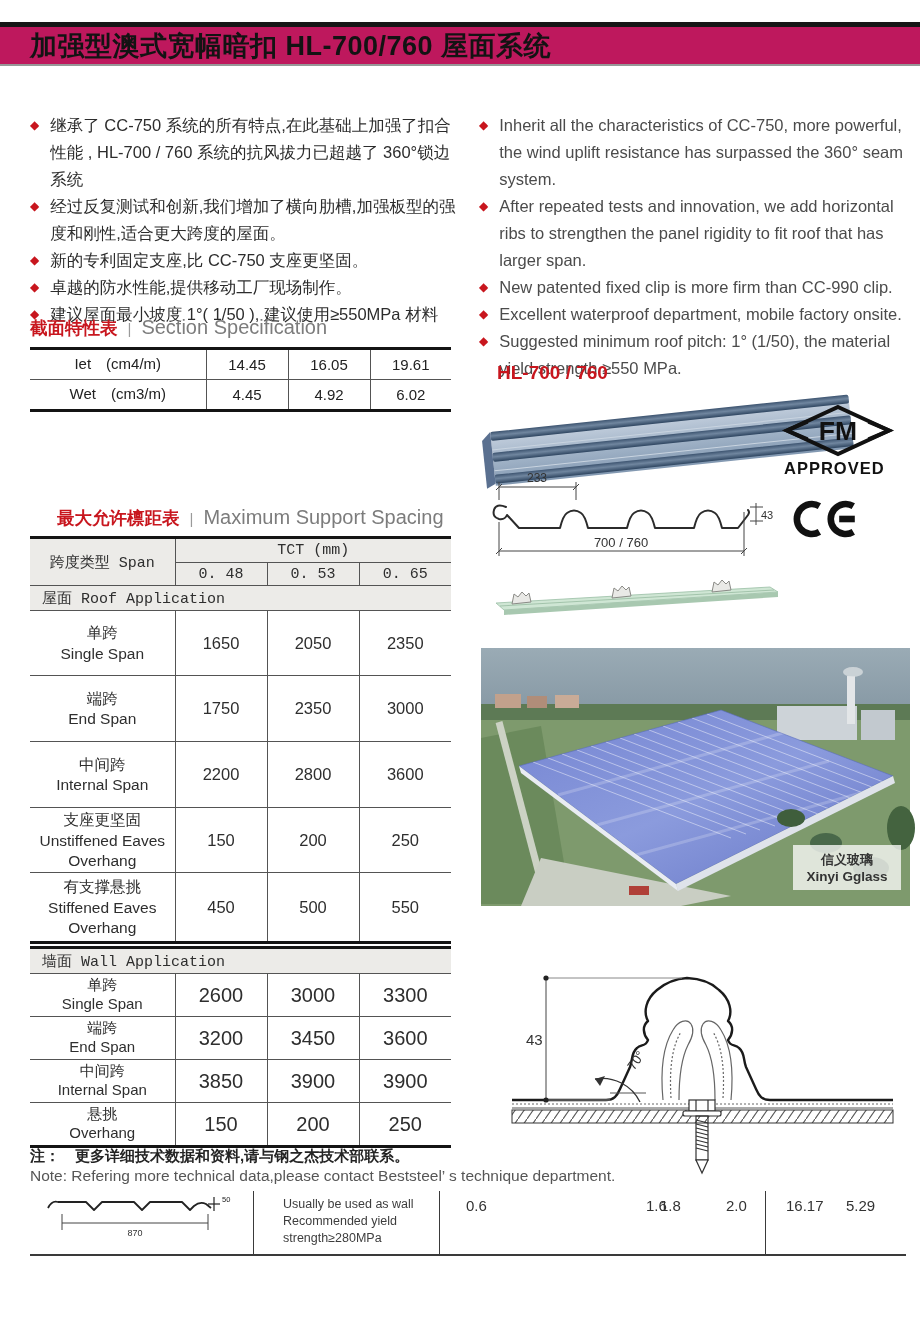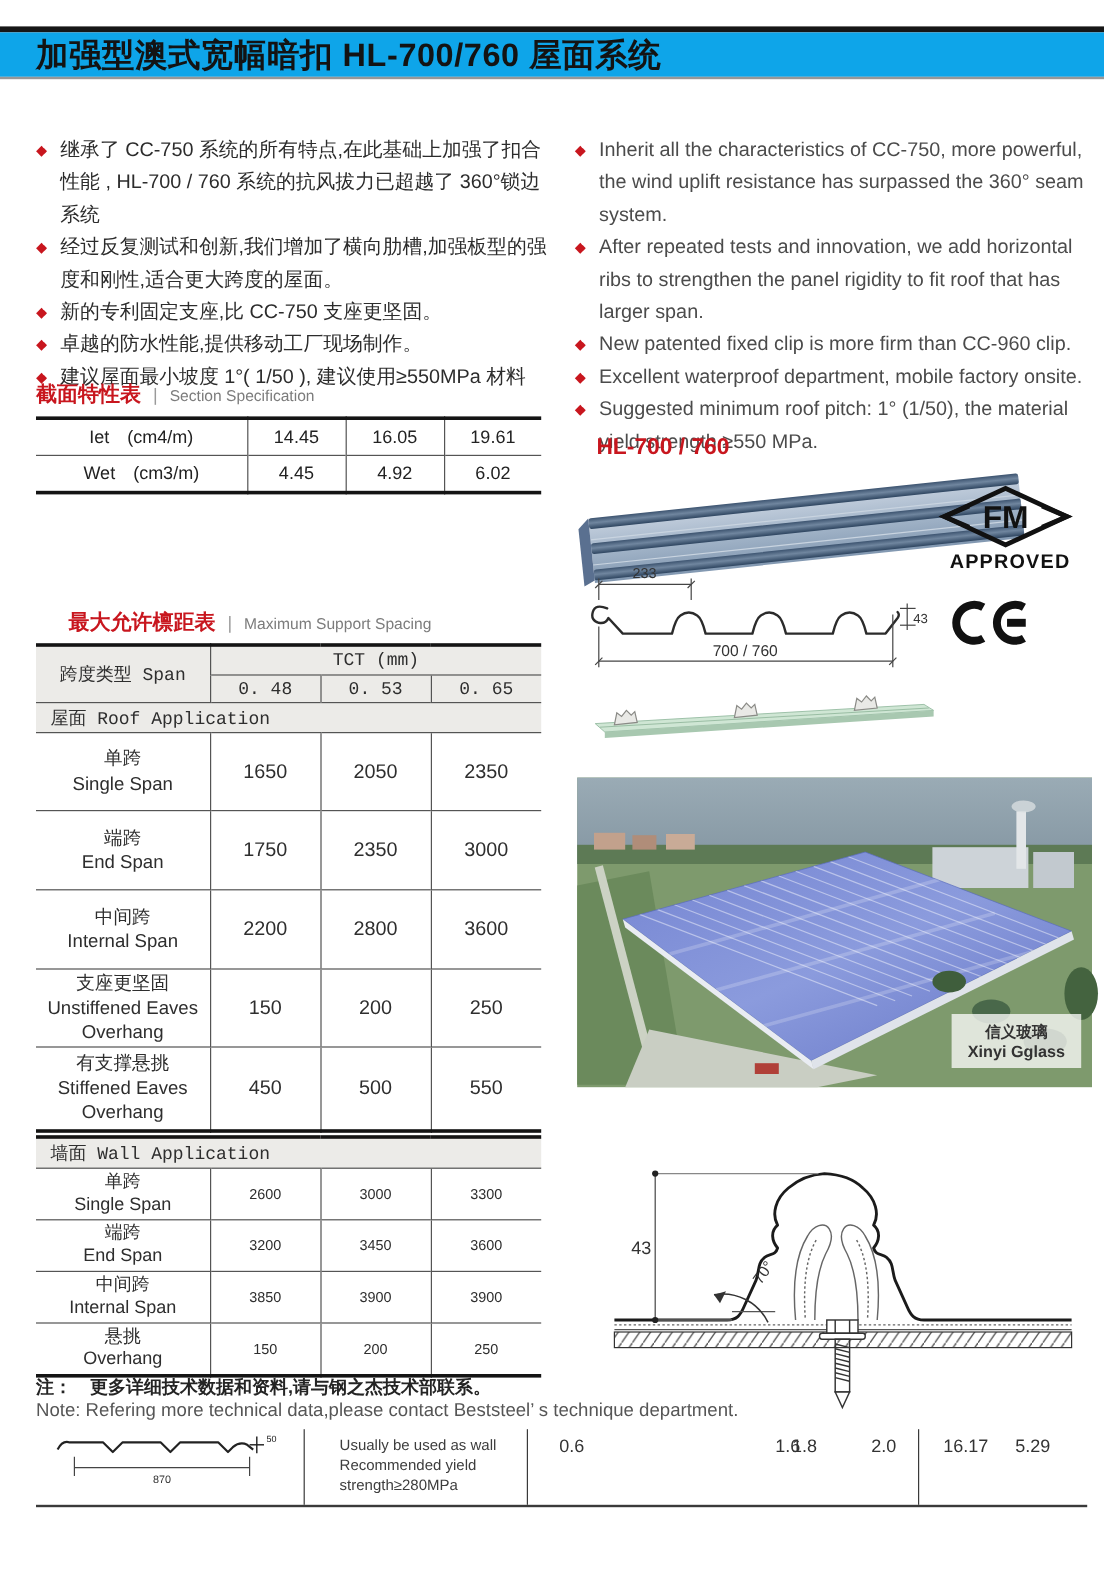--- a/index.html
+++ b/index.html
@@ -4,37 +4,37 @@
 <style>
   html,body { margin:0; padding:0; background:#fff; }
   #page {
     position:relative; width:920px; height:1324px; background:#ffffff;
     font-family:"Liberation Sans","DejaVu Sans",sans-serif; color:#222; overflow:hidden;
   }
   .mono { font-family:"Liberation Mono","DejaVu Sans Mono",monospace; }
 
   
   .hdr-rule  { position:absolute; left:0; top:22px;  width:920px; height:5px; background:#161616; }
-  .hdr-band  { position:absolute; left:0; top:27px;  width:920px; height:37px; background:#0ea5e9; display:flex; align-items:center; }
+  .hdr-band  { position:absolute; left:0; top:27px;  width:920px; height:37px; background:#be185d; display:flex; align-items:center; }
   .hdr-band h1 { margin:0 0 0 30px; font-size:27px; font-weight:700; color:#131313; letter-spacing:0.5px; }
   .hdr-line2 { position:absolute; left:0; top:64px;  width:920px; height:2px; background:#979797; }
   .hdr-sub   { position:absolute; left:31px; top:71px; font-size:13px; font-weight:700; letter-spacing:4.2px; color:#6f6f6f; }
 
   
   .features { position:absolute; margin:0; padding:0; list-style:none; }
   .features li { display:flex; align-items:flex-start; }
   .features .dia { font-size:12px; line-height:27px; margin-right:11px; color:#c8161e; flex:0 0 auto; }
   .features.cn { left:30px;  top:112px; width:430px; font-size:16.5px; line-height:27px; color:#2c2c2c; }
   .features.en { left:479px; top:112px; width:437px; font-size:16.5px; line-height:27px; color:#4b4b4b; }
 
   
   .sec-title { position:absolute; display:flex; align-items:baseline; gap:10px; white-space:nowrap; }
   .sec-title .cn  { color:#c8161e; font-weight:700; font-size:17.5px; }
   .sec-title .bar { color:#9a9a9a; font-size:15px; }
-  .sec-title .en  { color:#7c7c7c; font-size:13px; }
+  .sec-title .en  { color:#7c7c7c; font-size:20px; }
   #spec-title    { left:30px; top:316px; }
   #spacing-title { left:30px; top:506px;margin-left:27px; }
 
   
   table { border-collapse:collapse; table-layout:fixed; }
   #spec-table  { position:absolute; left:30px; top:347px; width:421px;
                  border-top:3px solid #141414; border-bottom:3px solid #141414; }
   #roof-table  { position:absolute; left:30px; top:536px; width:421px;
                  border-top:3px solid #141414; border-bottom:3px solid #141414; }
   #wall-table  { position:absolute; left:30px; top:946px; width:421px;
@@ -66,36 +66,36 @@
   .lblcell .cnl { font-size:15.5px; line-height:1.4; }
   .lblcell .enl { font-size:15.5px; line-height:1.3; }
   .valcell { font-size:16.5px; }
   #roof-table tr.r1 td { height:64px; }
   #roof-table tr.r2 td { height:65px; }
   #roof-table tr.r3 td { height:65px; }
   #roof-table tr.r4 td { height:64px; }
   #roof-table tr.r5 td { height:68px; }
   #wall-table tr.w td  { height:42px; }
   #wall-table .lblcell .cnl, #wall-table .lblcell .enl { font-size:15px; line-height:1.25; }
-  #wall-table .valcell { font-size:12px; }
+  #wall-table .valcell { font-size:20px; }
 
   
   #note-cn { position:absolute; left:30px; top:1147px; font-size:15px; font-weight:700; color:#242424; }
   #note-en { position:absolute; left:30px; top:1167px; font-size:15.5px; color:#565656; }
 
   
   .vdiv { position:absolute; width:1px; top:1191px; height:63px; background:#3a3a3a; }
   #bottom-desc { position:absolute; left:283px; top:1196px; font-size:12.5px; line-height:1.35; color:#3d3d3d; }
   .bval { position:absolute; top:1197px; font-size:15px; color:#333; }
   #bottom-rule { position:absolute; left:30px; top:1254px; width:876px; height:2px; background:#3a3a3a; }
 
   
   #profile-title { position:absolute; left:481px; top:362px; color:#c8161e; font-weight:700; font-size:19px;margin-left:16px; }
   .figabs { position:absolute; }
-  #fm-logo { position:absolute; left:784px; top:404px; width:108px; text-align:right; }
+  #fm-logo { position:absolute; left:784px; top:404px; width:108px; text-align:left; }
   .fm-sub { font-size:16.5px; font-weight:700; letter-spacing:1px; color:#111; margin-top:2px; }
   svg { display:block; overflow:visible; }
 </style>
 </head>
 <body>
 
 <div id="page">
 
   <div class="hdr-rule"></div>
   <div class="hdr-band">
@@ -130,21 +130,21 @@
     <li>
         <span class="dia">◆</span>
         <span>Inherit all the characteristics of CC-750, more powerful, the wind uplift resistance has surpassed the 360° seam system.</span>
       </li>
     <li>
         <span class="dia">◆</span>
         <span>After repeated tests and innovation, we add horizontal ribs to strengthen the panel rigidity to fit roof that has larger span.</span>
       </li>
     <li>
         <span class="dia">◆</span>
-        <span>New patented fixed clip is more firm than CC-960 clip.</span>
+        <span>New patented fixed clip is more firm than CC-990 clip.</span>
       </li>
     <li>
         <span class="dia">◆</span>
         <span>Excellent waterproof department, mobile factory onsite.</span>
       </li>
     <li>
         <span class="dia">◆</span>
         <span>Suggested minimum roof pitch: 1° (1/50), the material yield strength ≥550 MPa.</span>
       </li>
   </ul>

